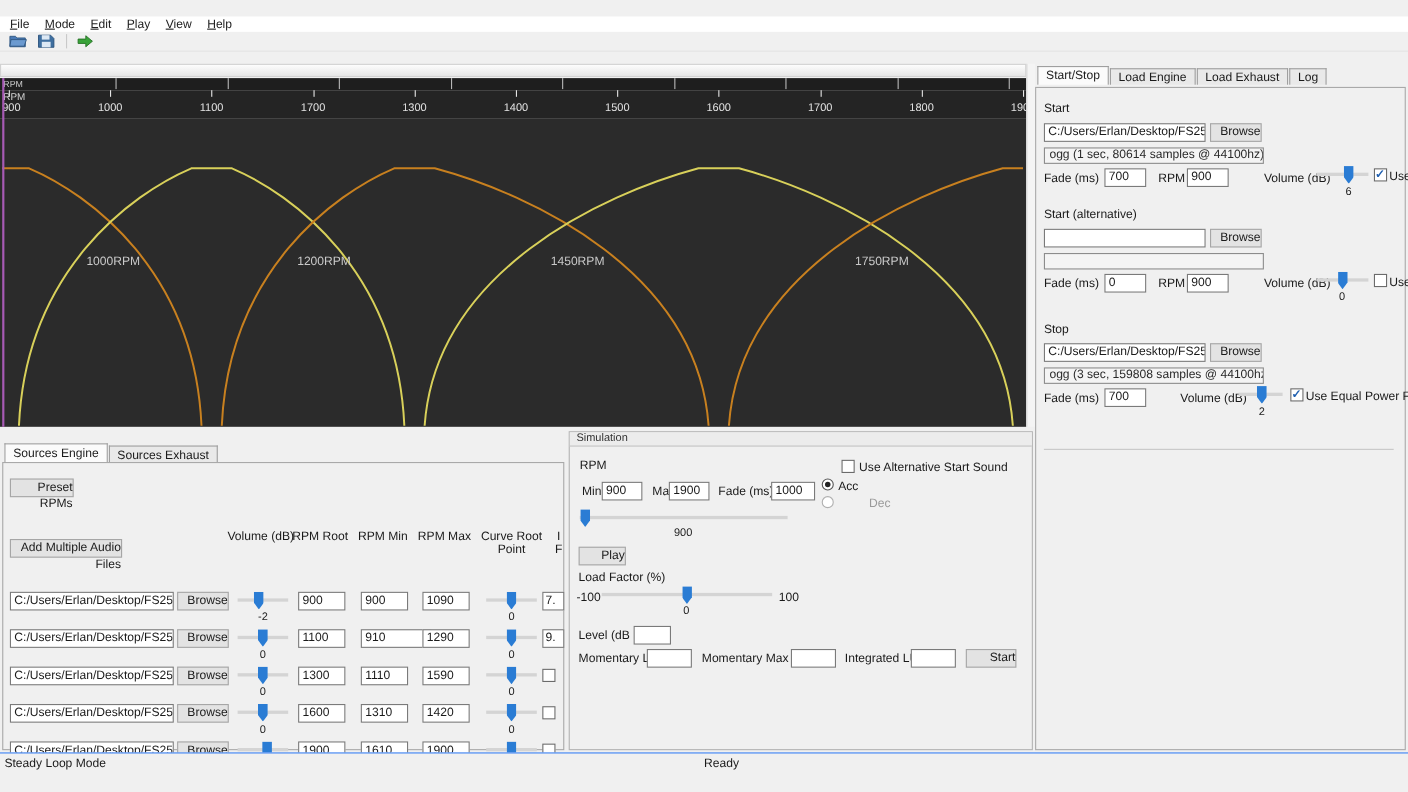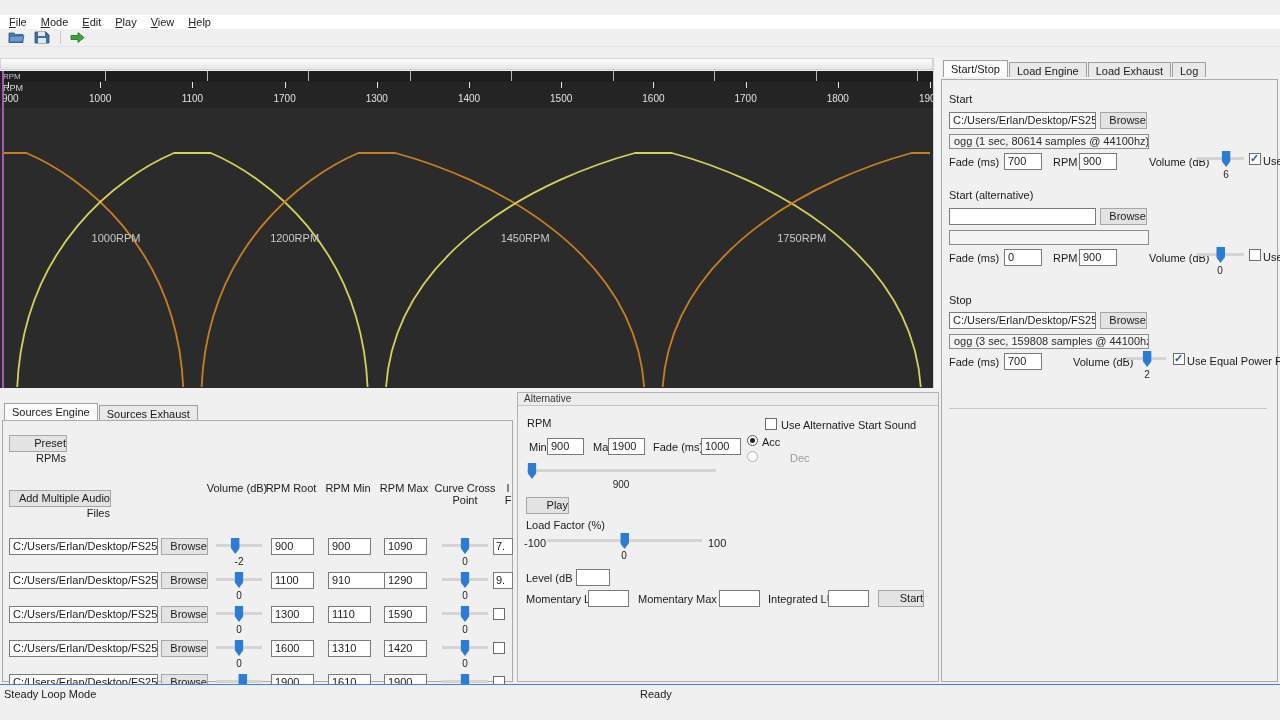--- a/index.html
+++ b/index.html
@@ -156,41 +156,41 @@
         <div class="tick-label" style="left: 930px;">1900</div>
       </div>
     <div id="chart-canvas">
       <svg id="curve-svg" width="933" height="280">
           <path d="M 2 45 L 26.44 45 C 81.299 68.4, 176.9104 138.6, 183.18 279" fill="none" stroke="#c8801f" stroke-width="1.8"></path>
           <path d="M 17.22 279 C 23.4896 138.6, 119.10100000000001 68.4, 173.96 45 L 210.84 45 C 265.699 68.4, 361.3104 138.6, 367.58000000000004 279" fill="none" stroke="#d8d05a" stroke-width="1.8"></path>
           <path d="M 201.62 279 C 207.8896 138.6, 303.50100000000003 68.4, 358.36 45 L 395.24 45 C 482.369 68.4, 634.2224000000001 138.6, 644.1800000000001 279" fill="none" stroke="#c8801f" stroke-width="1.8"></path>
           <path d="M 386.02000000000004 279 C 395.97760000000005 138.6, 547.831 68.4, 634.96 45 L 671.84 45 C 758.969 68.4, 910.8224000000001 138.6, 920.7800000000001 279" fill="none" stroke="#d8d05a" stroke-width="1.8"></path>
           <path d="M 662.62 279 C 672.5776 138.6, 824.431 68.4, 911.5600000000001 45 L 930 45" fill="none" stroke="#c8801f" stroke-width="1.8"></path>
         </svg>
-    <div class="rpm-annot" style="left: 116px; top: 124px;">1000RPM</div>
+    <div class="rpm-annot" style="left: 103px; top: 124px;">1000RPM</div>
         <div class="rpm-annot" style="left: 294.6px; top: 124px;">1200RPM</div>
         <div class="rpm-annot" style="left: 525.1px; top: 124px;">1450RPM</div>
         <div class="rpm-annot" style="left: 801.7px; top: 124px;">1750RPM</div>
       </div>
     <div id="rpm-cursor"></div>
     <div id="chart-vscroll"></div>
   </div>
 
   <div id="sources-panel">
     <div class="tabbar" style="left:2px; top:9px;">
       <div class="tab active">Sources Engine</div>
       <div class="tab">Sources Exhaust</div>
     </div>
     <div id="sources-body">
       <button class="btn" style="left:6px; top:14px; width:58px;">Preset RPMs</button>
       <div class="col-hdr" style="left:234px;">Volume (dB)</div>
       <div class="col-hdr" style="left:288px;">RPM Root</div>
       <div class="col-hdr" style="left:345px;">RPM Min</div>
       <div class="col-hdr" style="left:401px;">RPM Max</div>
-      <div class="col-hdr" style="left:462px; width:64px;">Curve Cross Point</div>
+      <div class="col-hdr" style="left:462px; width:64px;">Curve Root Point</div>
       <div class="col-hdr" style="left:505px;">
         <div>I</div>
           <div>F</div>
       </div>
       <button class="btn" style="left:6px; top:69px; width:102px;">Add Multiple Audio Files</button>
       <div id="rows-host">
           <div class="src-row" style="top: 117px;">
       <div class="tfield" style="left:6px; top:0; width:149px;">C:/Users/Erlan/Desktop/FS25_Loop_Synt</div>
       <button class="btn" style="left:158px; top:0; width:47px;">Browse</button>
       <div class="slider vol" style="left:213px; top:0; width:46px; height:16px;">
@@ -288,21 +288,21 @@
       <div class="sval" style="left:462px; top:18px;">0</div>
       <div class="extra-host">
               <div class="checkbox extra-cb"></div>
             </div>
     </div>
         </div>
     </div>
   </div>
 
   <div id="sim-panel">
-    <div id="sim-header">Alternative</div>
+    <div id="sim-header">Simulation</div>
     <div class="lbl" style="left:9px; top:24px;">RPM</div>
     <div class="lbl" style="left:11px; top:48px;">Min</div>
     <div class="tfield" style="left:29px; top:45px; width:37px;">900</div>
     <div class="lbl" style="left:75px; top:48px;">Max</div>
     <div class="tfield" style="left:90px; top:45px; width:37px;">1900</div>
     <div class="lbl" style="left:135px; top:48px;">Fade (ms)</div>
     <div class="tfield" style="left:183px; top:45px; width:40px;">1000</div>
     <div class="radio sel" style="left:229px; top:42px;"></div>
     <div class="cb-label" style="left:244px; top:43px;">Acc</div>
     <div class="radio dis" style="left:229px; top:58px;"></div>

